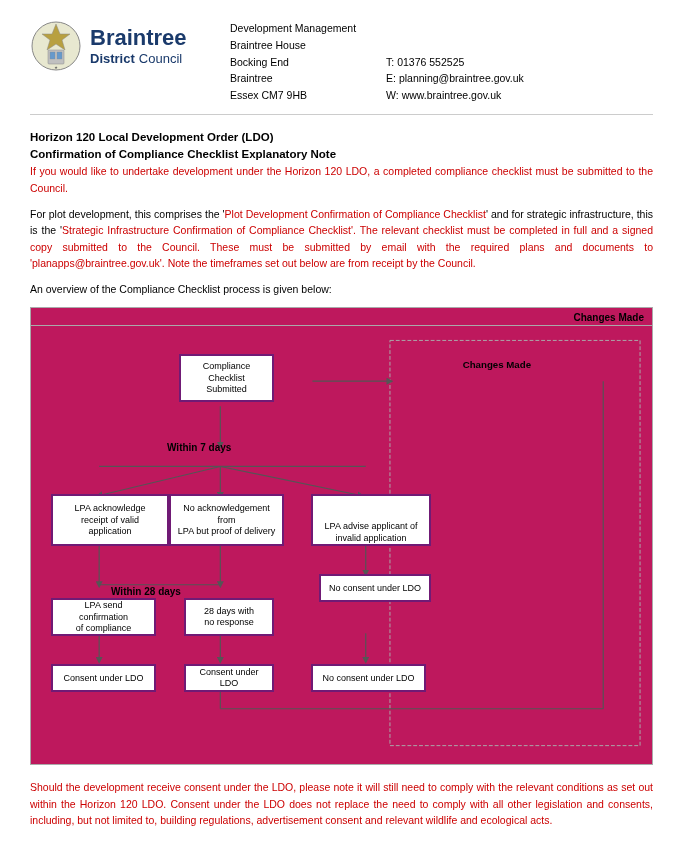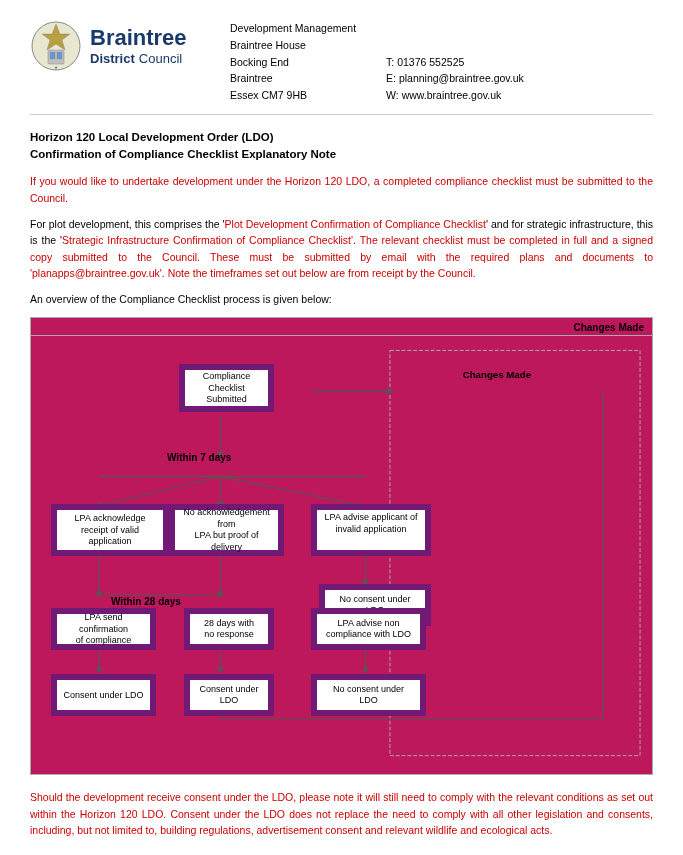--- a/index.html
+++ b/index.html
@@ -57,21 +57,20 @@
     }
     .contact-col {
       font-size: 10.5px;
       line-height: 1.6;
     }
 
     
     .doc-title {
       font-size: 11.5px;
       font-weight: bold;
-      margin-bottom: 10px;
       line-height: 1.5;
     }
 
     
     .body-text {
       font-size: 10.5px;
       line-height: 1.55;
       margin-bottom: 10px;
       text-align: justify;
     }
@@ -94,26 +93,26 @@
       border-bottom: 1px solid #aaa;
     }
 
     .flowchart-inner {
       padding: 8px 10px 10px 10px;
       position: relative;
     }
 
     
     .fc-box {
-      border: 6px solid #701a75;
+      border: 2px solid #701a75;
       background: #fff;
       text-align: center;
       font-size: 9.5px;
       line-height: 1.3;
-      padding: 15px 6px;
+      padding: 0 6px;
       position: absolute;
     }
 
     
     .fc-svg {
       position: absolute;
       top: 0; left: 0;
       width: 100%;
       height: 100%;
       pointer-events: none;
@@ -270,24 +269,20 @@
       <div class="fc-box" style="left:10px; top:264px; width:105px; height:38px; display:flex; align-items:center; justify-content:center;">
         <span style="white-space:pre-line; text-align:center; font-size:9px;">LPA send confirmation
 of compliance</span>
       </div>
 
       <div class="fc-box" style="left:143px; top:264px; width:90px; height:38px; display:flex; align-items:center; justify-content:center;">
         <span style="white-space:pre-line; text-align:center; font-size:9px;">28 days with
 no response</span>
       </div>
 
-      <div class="fc-box" style="left:270px; top:264px; width:115px; height:38px; display:flex; align-items:center; justify-content:center;">
-        <span style="white-space:pre-line; text-align:center; font-size:9px;">LPA advise non
-compliance with LDO</span>
-      </div>
 
       <div class="fc-box" style="left:10px; top:330px; width:105px; height:28px; display:flex; align-items:center; justify-content:center;">
         <span style="font-size:9px;">Consent under LDO</span>
       </div>
 
       <div class="fc-box" style="left:143px; top:330px; width:90px; height:28px; display:flex; align-items:center; justify-content:center;">
         <span style="font-size:9px;">Consent under LDO</span>
       </div>
 
       <div class="fc-box" style="left:270px; top:330px; width:115px; height:28px; display:flex; align-items:center; justify-content:center;">

